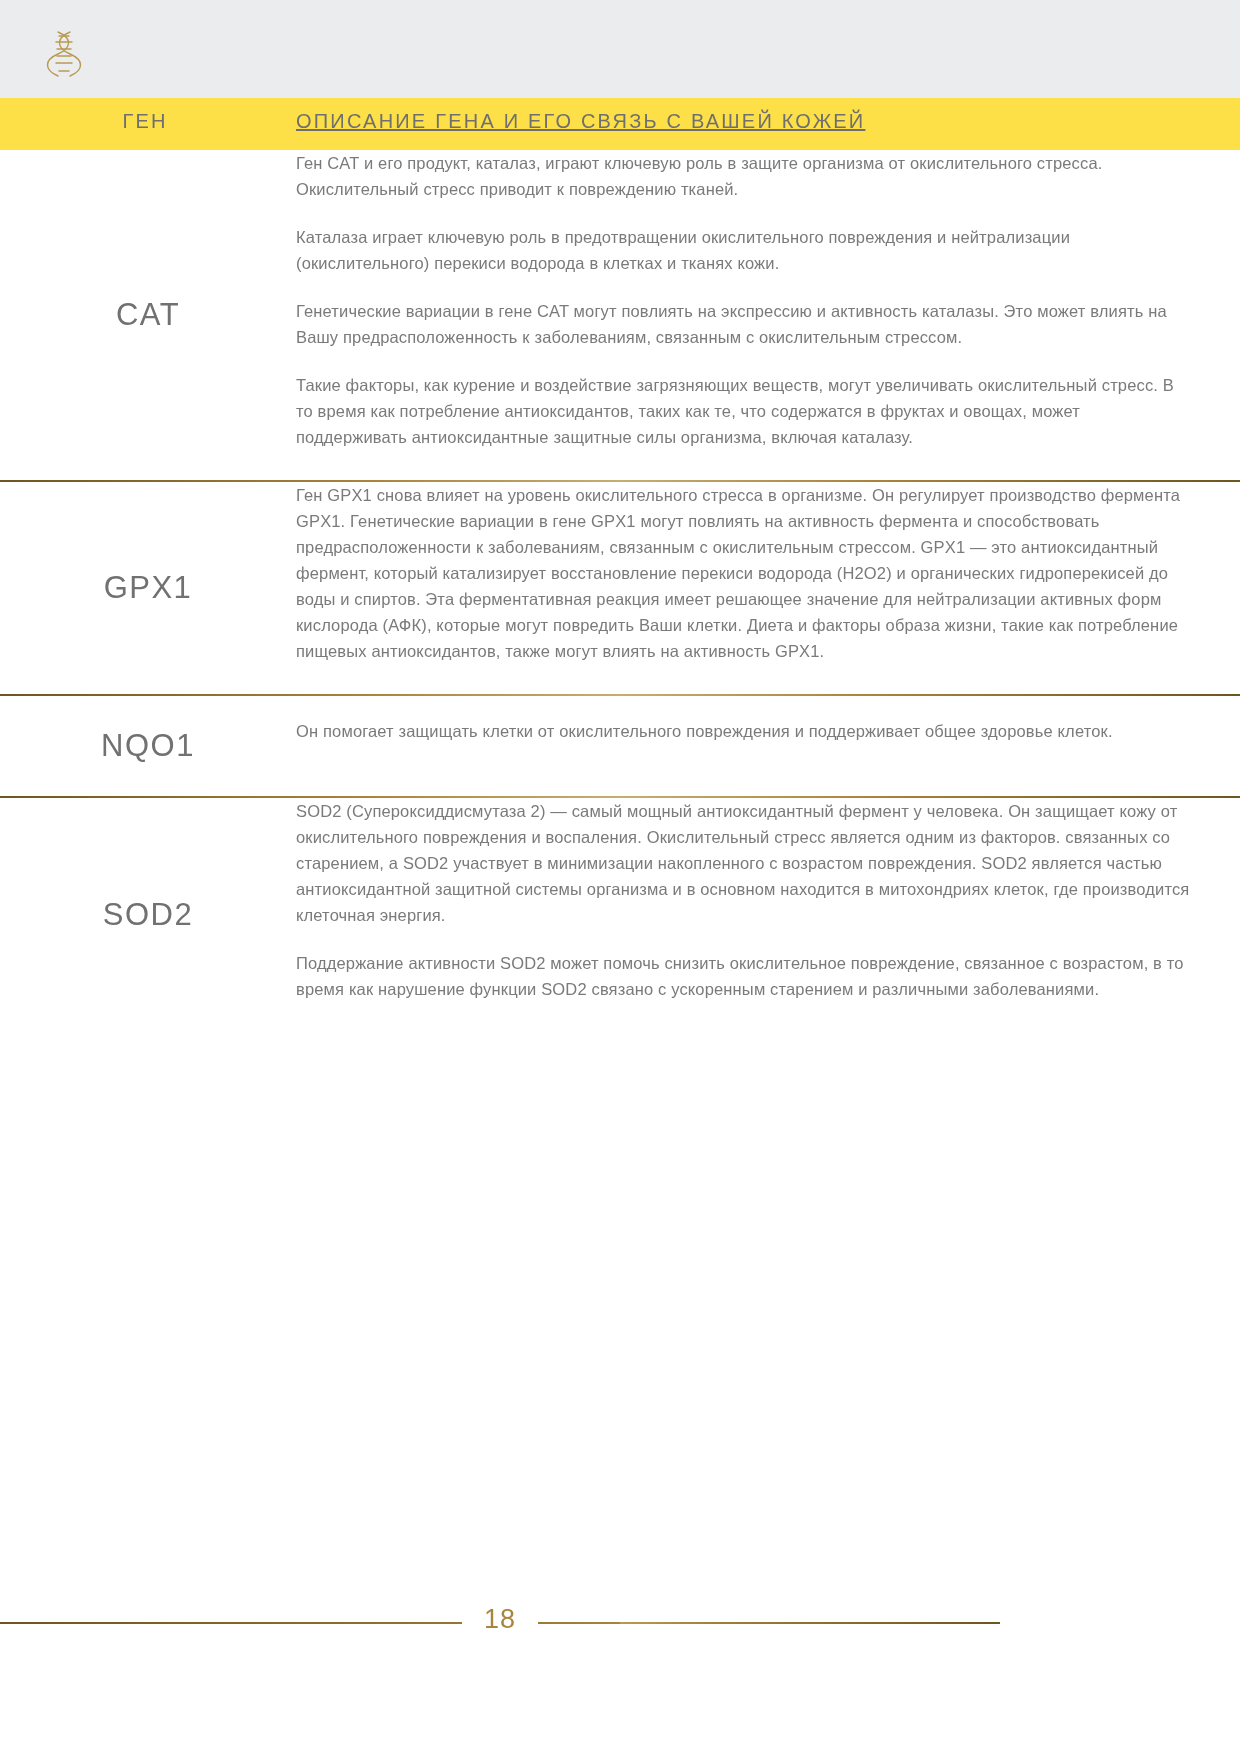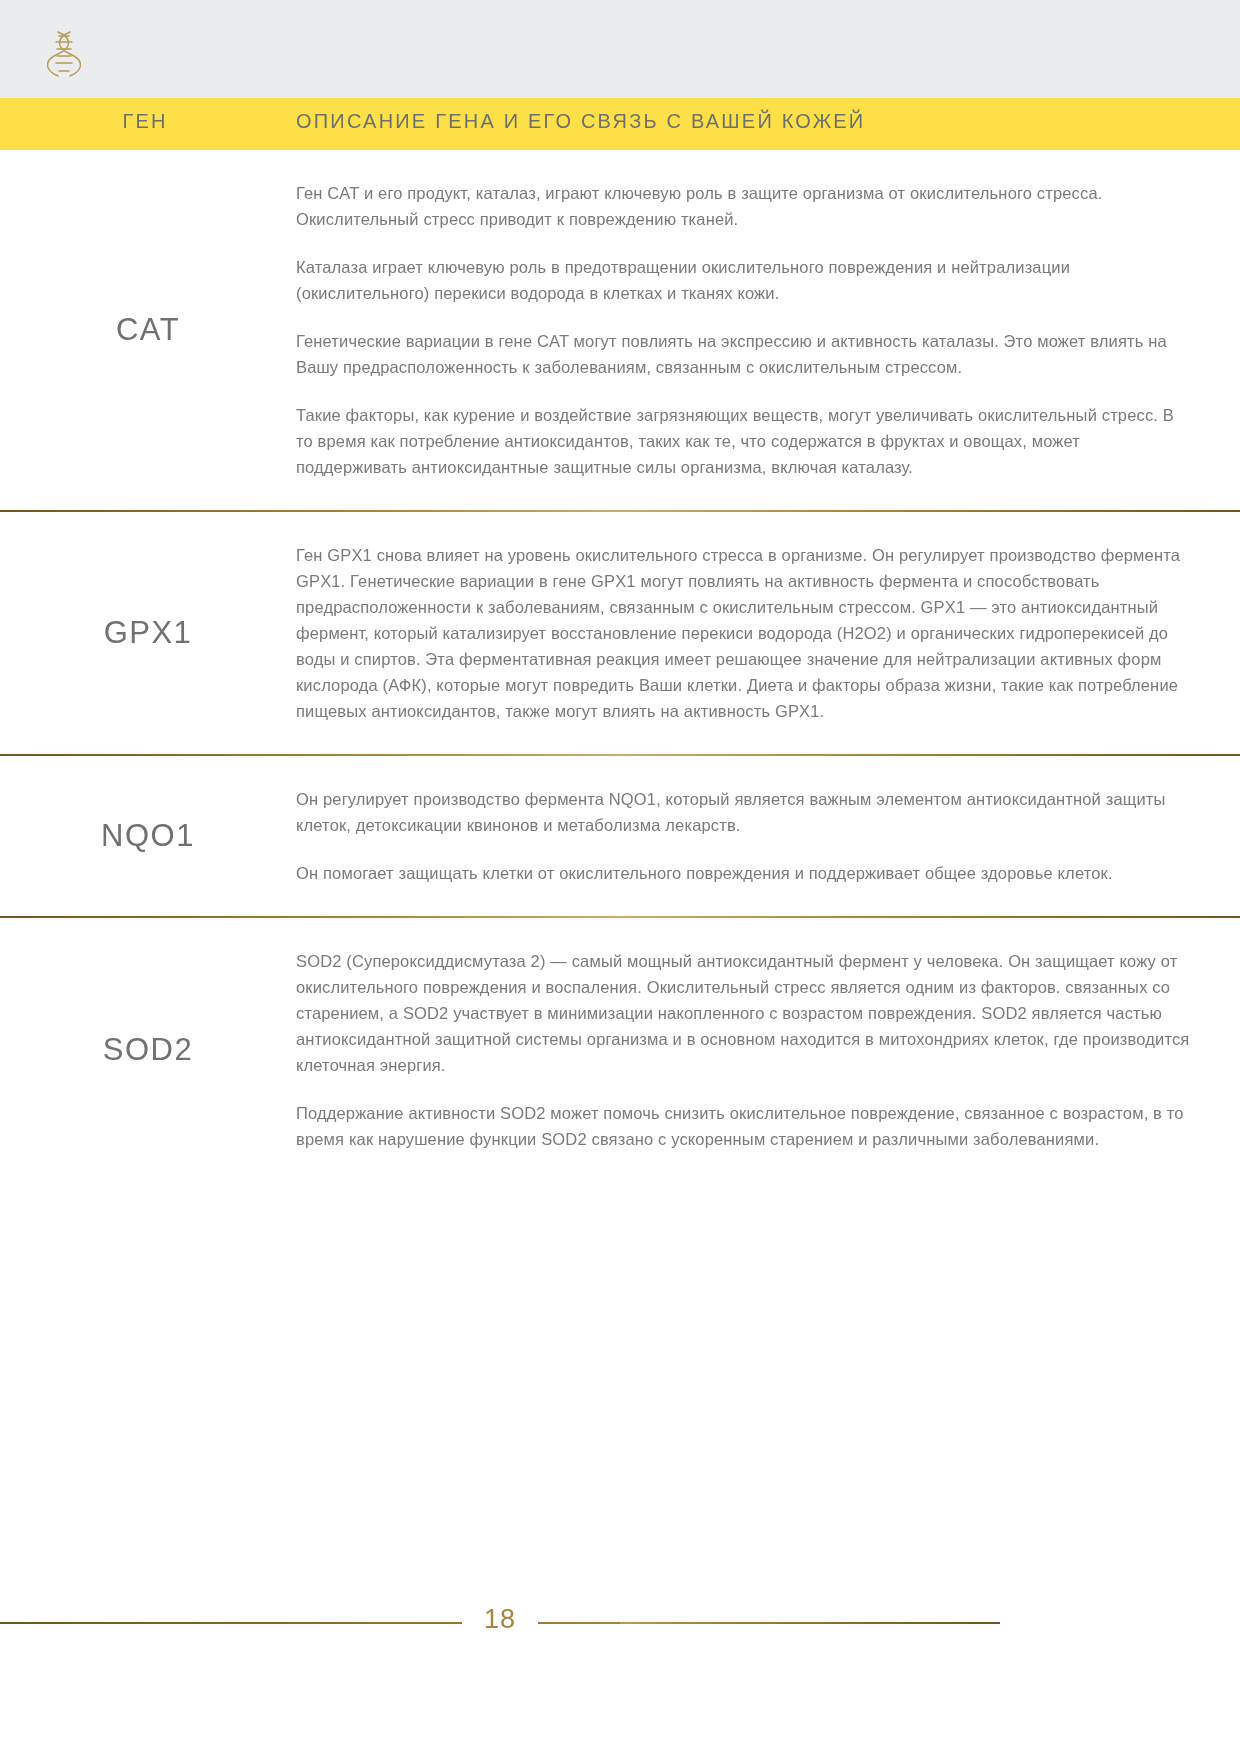--- a/index.html
+++ b/index.html
@@ -59,20 +59,21 @@
     font-weight: 400;
   }
   .header-desc {
     position: absolute;
     top: 12px;
     left: 296px;
     font-size: 20px;
     letter-spacing: 2.2px;
     color: #6f6f6f;
     font-weight: 400;
+    text-decoration: underline;
   }
 
   
   .rows {
     position: absolute;
     top: 150px;
     left: 0;
     width: 1240px;
   }
   .row {
@@ -90,21 +91,20 @@
     flex: 0 0 296px;
     text-align: center;
     font-size: 31px;
     letter-spacing: 1.5px;
     color: #717171;
     font-weight: 400;
   }
   .desc-cell {
     flex: 1 1 auto;
     padding-right: 50px;
-    padding-top: 30px;
     padding-bottom: 30px;
   }
   .desc-cell p {
     margin: 0 0 22px 0;
     font-size: 16.5px;
     line-height: 26px;
     color: #7a7a7a;
     letter-spacing: 0.15px;
   }
   .desc-cell p:last-child { margin-bottom: 0; }
@@ -223,21 +223,20 @@
           <p>Ген GPX1 снова влияет на уровень окислительного стресса в организме. Он регулирует производство фермента GPX1. Генетические вариации в гене GPX1 могут повлиять на активность фермента и способствовать предрасположенности к заболеваниям, связанным с окислительным стрессом. GPX1 — это антиоксидантный фермент, который катализирует восстановление перекиси водорода (H2O2) и органических гидроперекисей до воды и спиртов. Эта ферментативная реакция имеет решающее значение для нейтрализации активных форм кислорода (АФК), которые могут повредить Ваши клетки. Диета и факторы образа жизни, такие как потребление пищевых антиоксидантов, также могут влиять на активность GPX1.</p>
         </div>
       </div>
     </div>
     <div class="divider"></div>
 
     <div class="row">
       <div class="row-inner">
         <div class="gene-cell">NQO1</div>
         <div class="desc-cell">
-          <p>Он регулирует производство фермента NQO1, который является важным элементом антиоксидантной защиты клеток, детоксикации квинонов и метаболизма лекарств.</p>
           <p>Он помогает защищать клетки от окислительного повреждения и поддерживает общее здоровье клеток.</p>
         </div>
       </div>
     </div>
     <div class="divider"></div>
 
     <div class="row">
       <div class="row-inner">
         <div class="gene-cell">SOD2</div>
         <div class="desc-cell">

